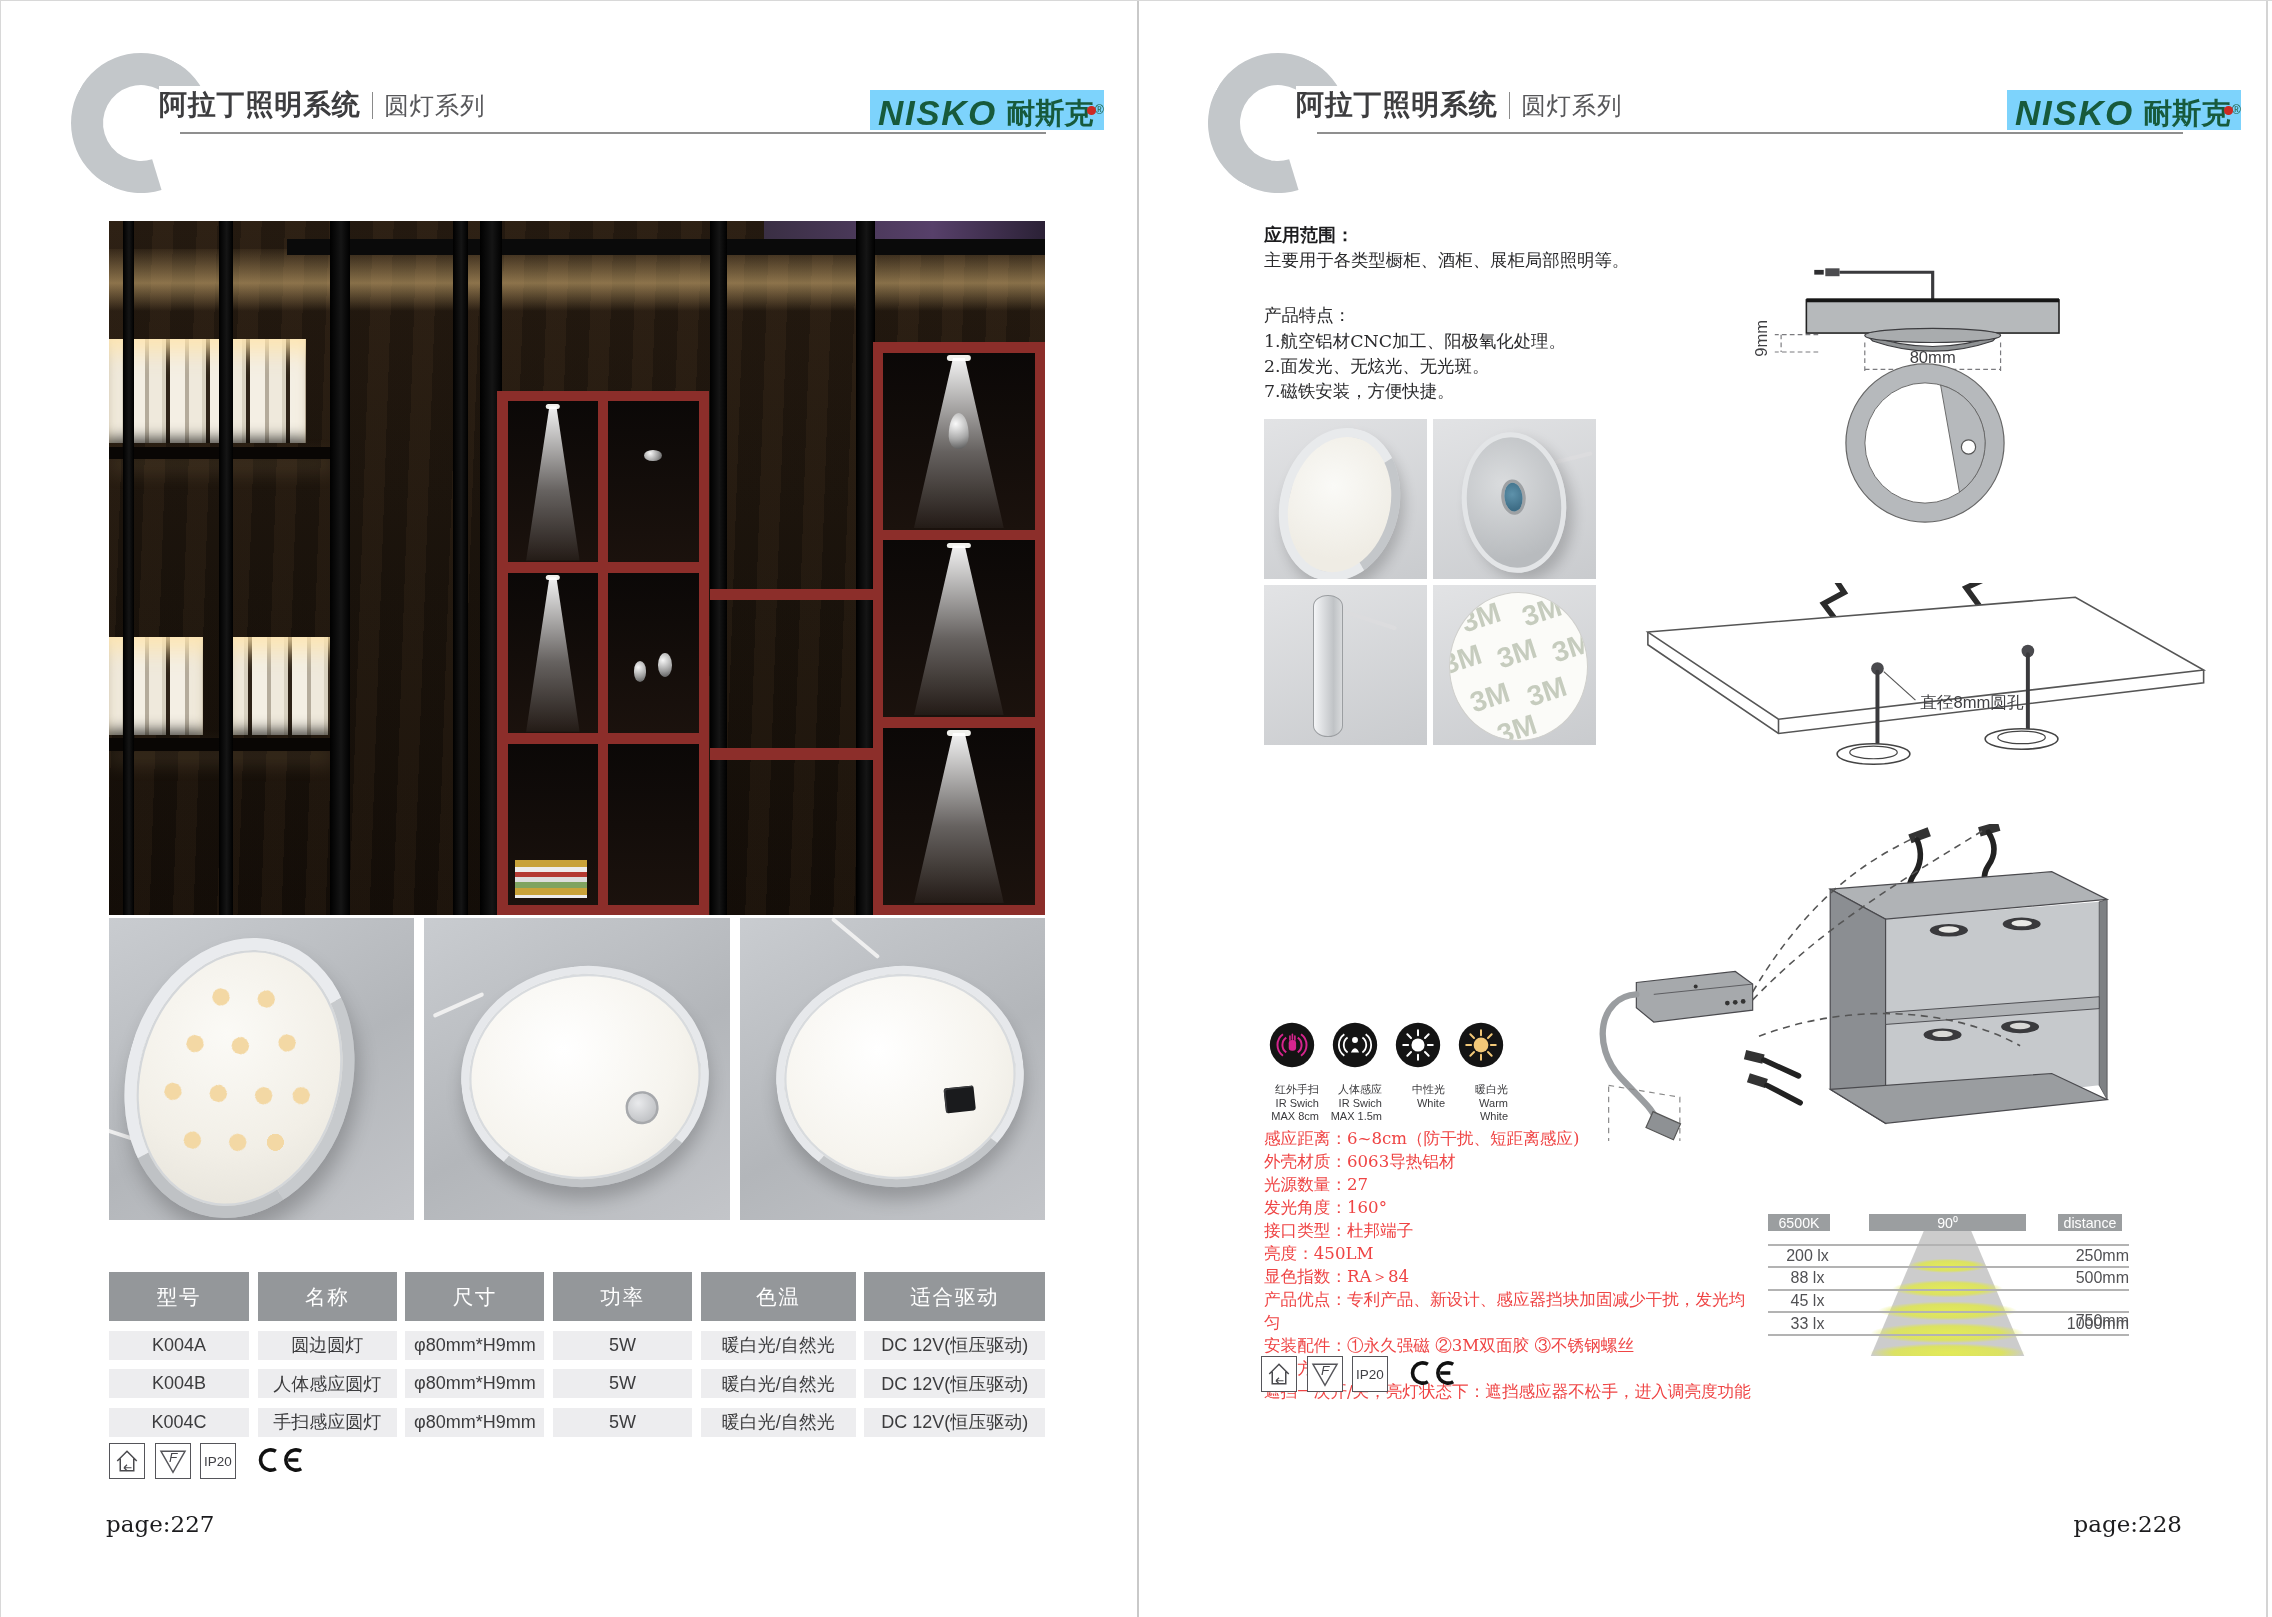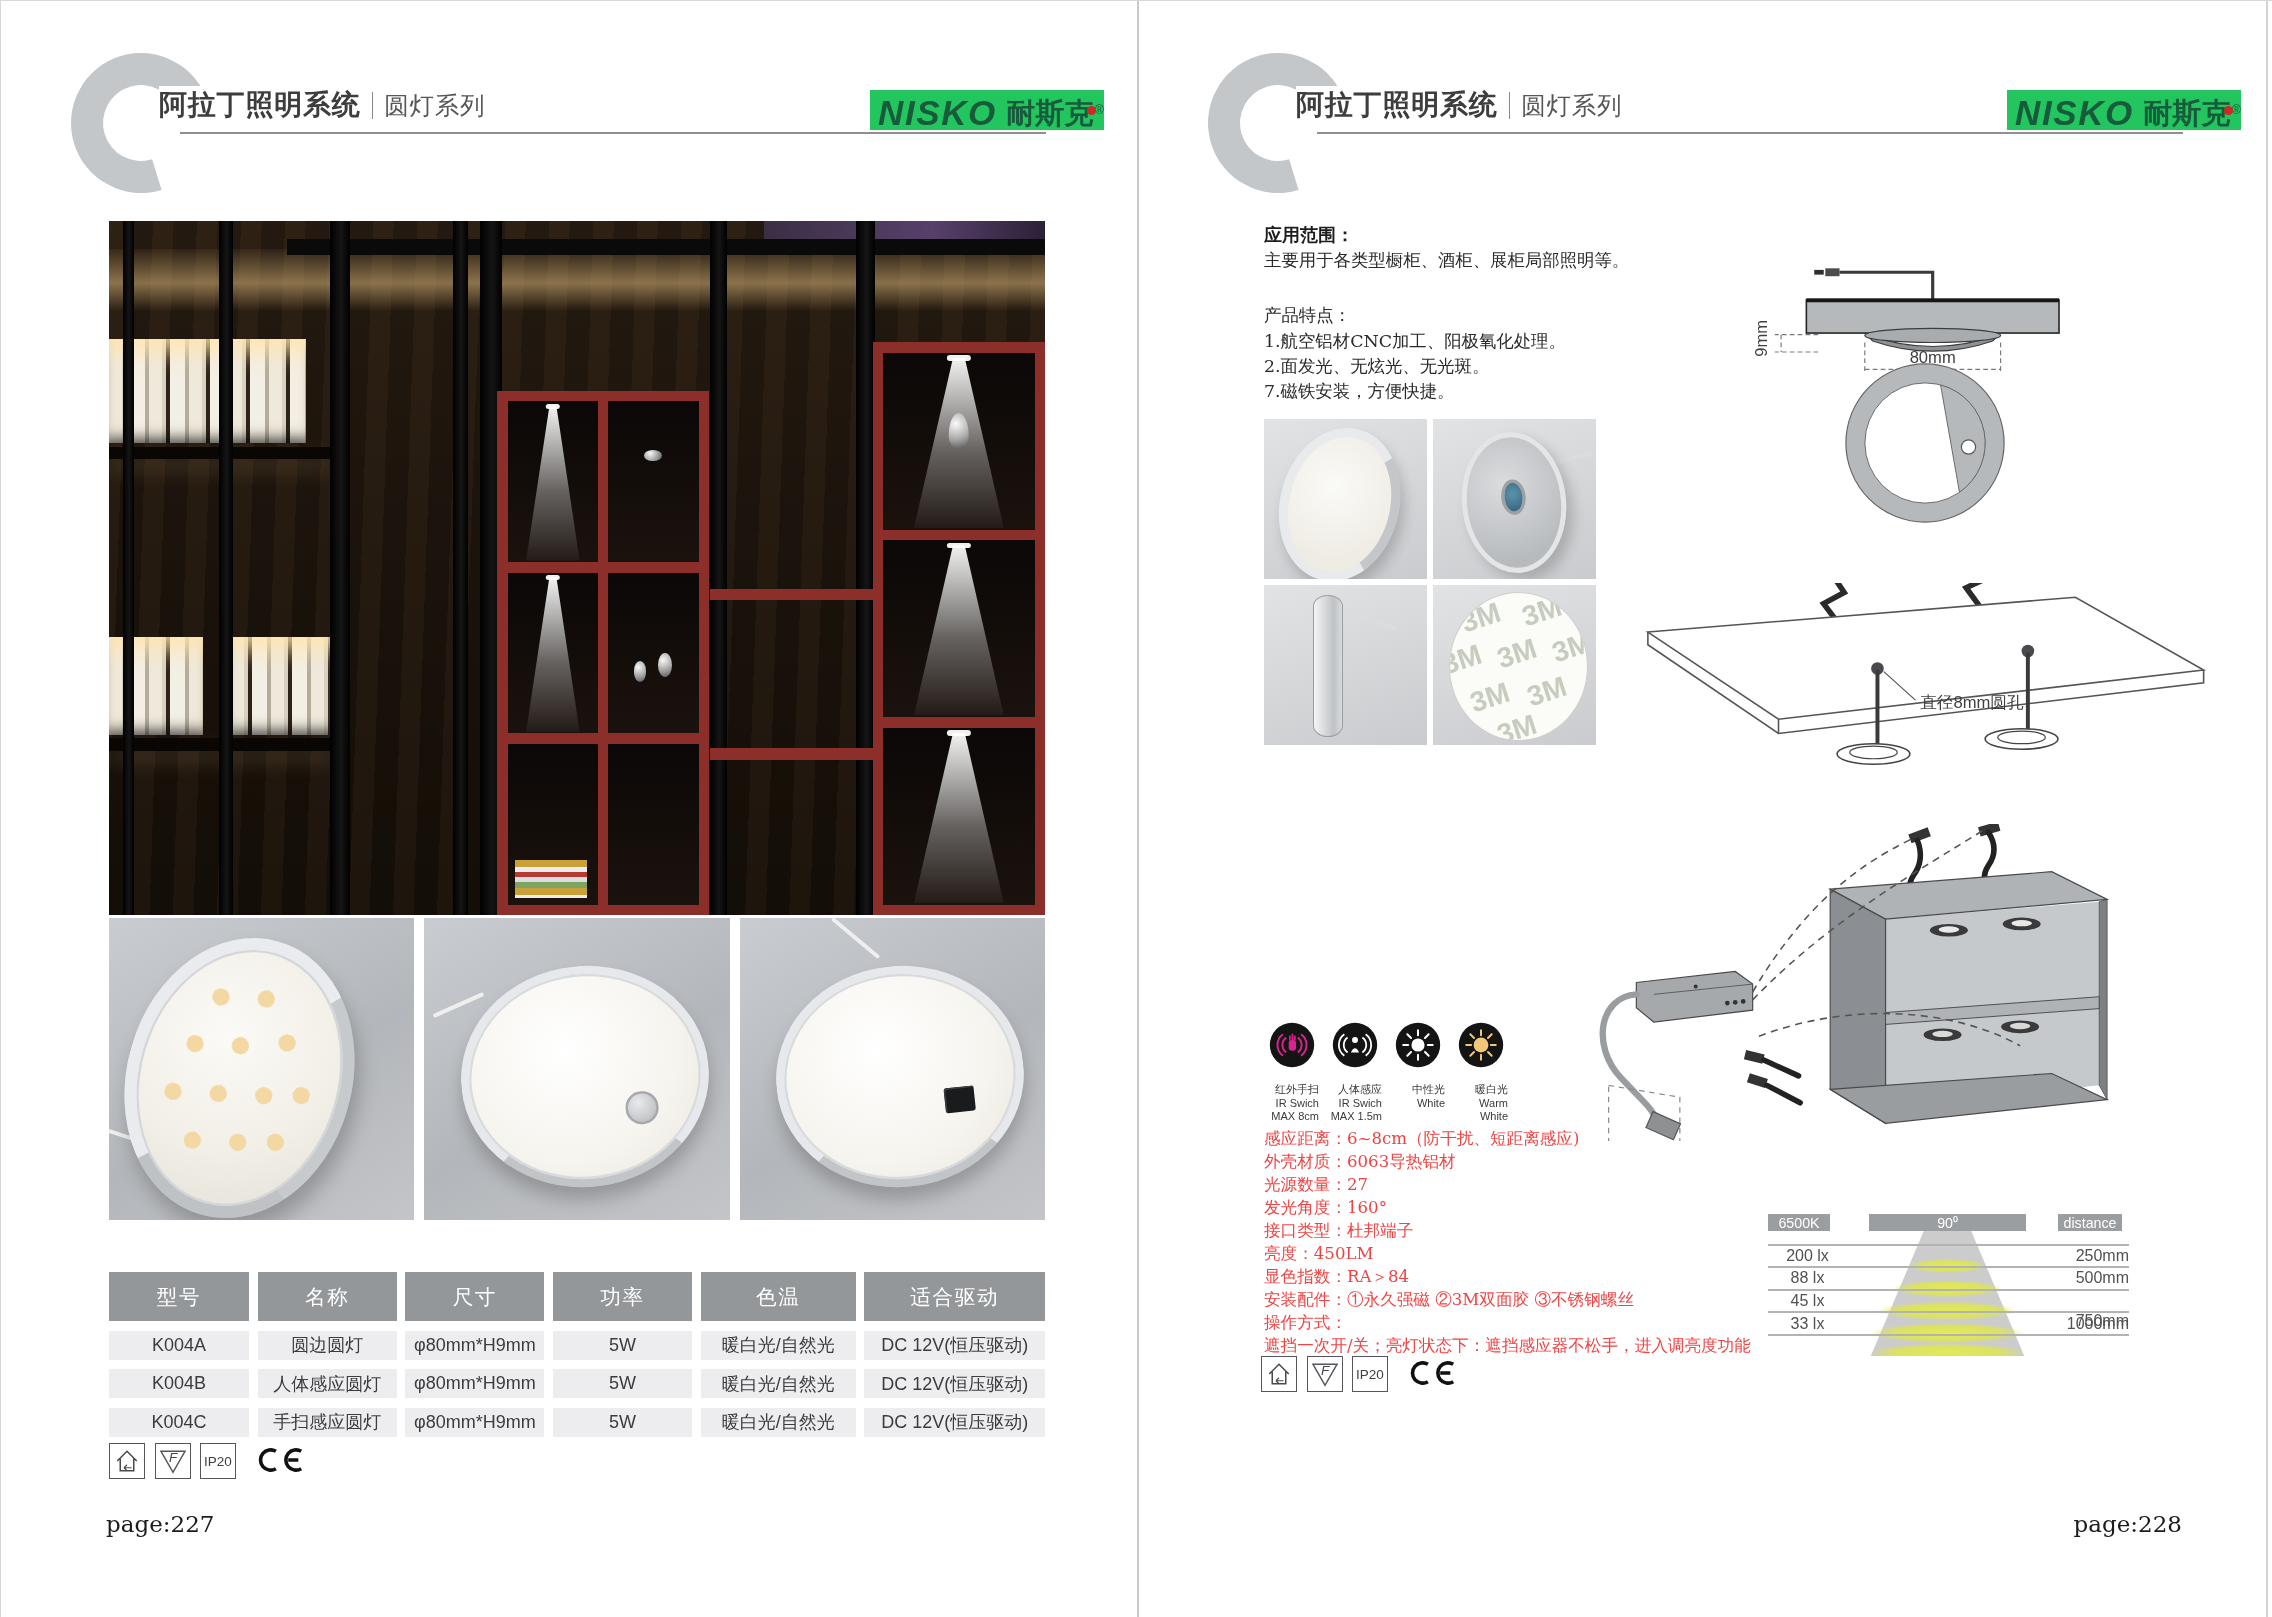--- a/index.html
+++ b/index.html
@@ -13,21 +13,21 @@
 
   
   .c-arc{position:absolute;left:70px;top:52px;width:76px;height:76px;border-radius:50%;
          border:32px solid var(--header-gray,#c3c7ca);border-right-color:transparent;
          transform:rotate(28deg);}
   .hdr{position:absolute;left:158px;top:85px;display:flex;align-items:center;background:#fff;padding-right:14.2px;}
   .hdr-main{font-size:28px;font-weight:bold;color:#3d3d3f;letter-spacing:0.8px;}
   .hdr-sep{width:1.6px;height:27px;background:#8a8a8a;margin:0 11px;}
   .hdr-sub{font-size:24.5px;color:#57575a;letter-spacing:0.8px;}
   .hdr-rule{position:absolute;left:179px;top:131px;width:866px;height:1.6px;background:#8f8f8f;}
-  .brand{position:absolute;left:869px;top:89px;display:flex;align-items:flex-end;background:#22c55e;padding-left:8px;}
+  .brand{position:absolute;left:869px;top:89px;display:flex;align-items:flex-end;background:#7dd3fc;padding-left:8px;}
   .brand-latin{position:relative;font-size:35px;font-weight:bold;color:var(--brand-green,#175a3c);
                letter-spacing:1.6px;line-height:35px;font-style:italic;}
   .brand-dot{position:absolute;right:8px;top:16px;width:8.7px;height:8.7px;border-radius:50%;
              background:var(--brand-red,#cc2a24);}
   .brand-cn{font-size:29px;font-weight:bold;color:var(--brand-green,#175a3c);margin-left:9.5px;line-height:33px;}
   .brand-reg{font-size:12px;color:var(--brand-green,#175a3c);margin-left:1.6px;line-height:40px;}
 
   
   .hero{position:absolute;left:108px;top:220px;width:936px;height:694px;overflow:hidden;
         background:linear-gradient(180deg,#221910 0%,#15100a 55%,#0e0a06 100%);}
@@ -521,20 +521,21 @@
     </div>
 
     <div class="specs">
       <div>感应距离：6~8cm（防干扰、短距离感应)</div>
       <div>外壳材质：6063导热铝材</div>
       <div>光源数量：27</div>
       <div>发光角度：160°</div>
       <div>接口类型：杜邦端子</div>
       <div>亮度：450LM</div>
       <div>显色指数：RA＞84</div>
+      <div>产品优点：专利产品、新设计、感应器挡块加固减少干扰，发光均匀</div>
       <div>安装配件：①永久强磁 ②3M双面胶 ③不锈钢螺丝</div>
       <div>操作方式：</div>
       <div>遮挡一次开/关；亮灯状态下：遮挡感应器不松手，进入调亮度功能</div>
     </div>
 
     <div class="cert-row cert-right">
       <div class="icon-box">
         <svg width="30" height="30" viewBox="0 0 40 40">
             <path d="M7 20 L20 7 L33 20 M11 17 V33 H29 V17" stroke="#4a4a4e" stroke-width="2" fill="none"></path>
             <path d="M26 29 H16 M16 29 l4 -4 M16 29 l4 4" stroke="#4a4a4e" stroke-width="1.6" fill="none"></path>

